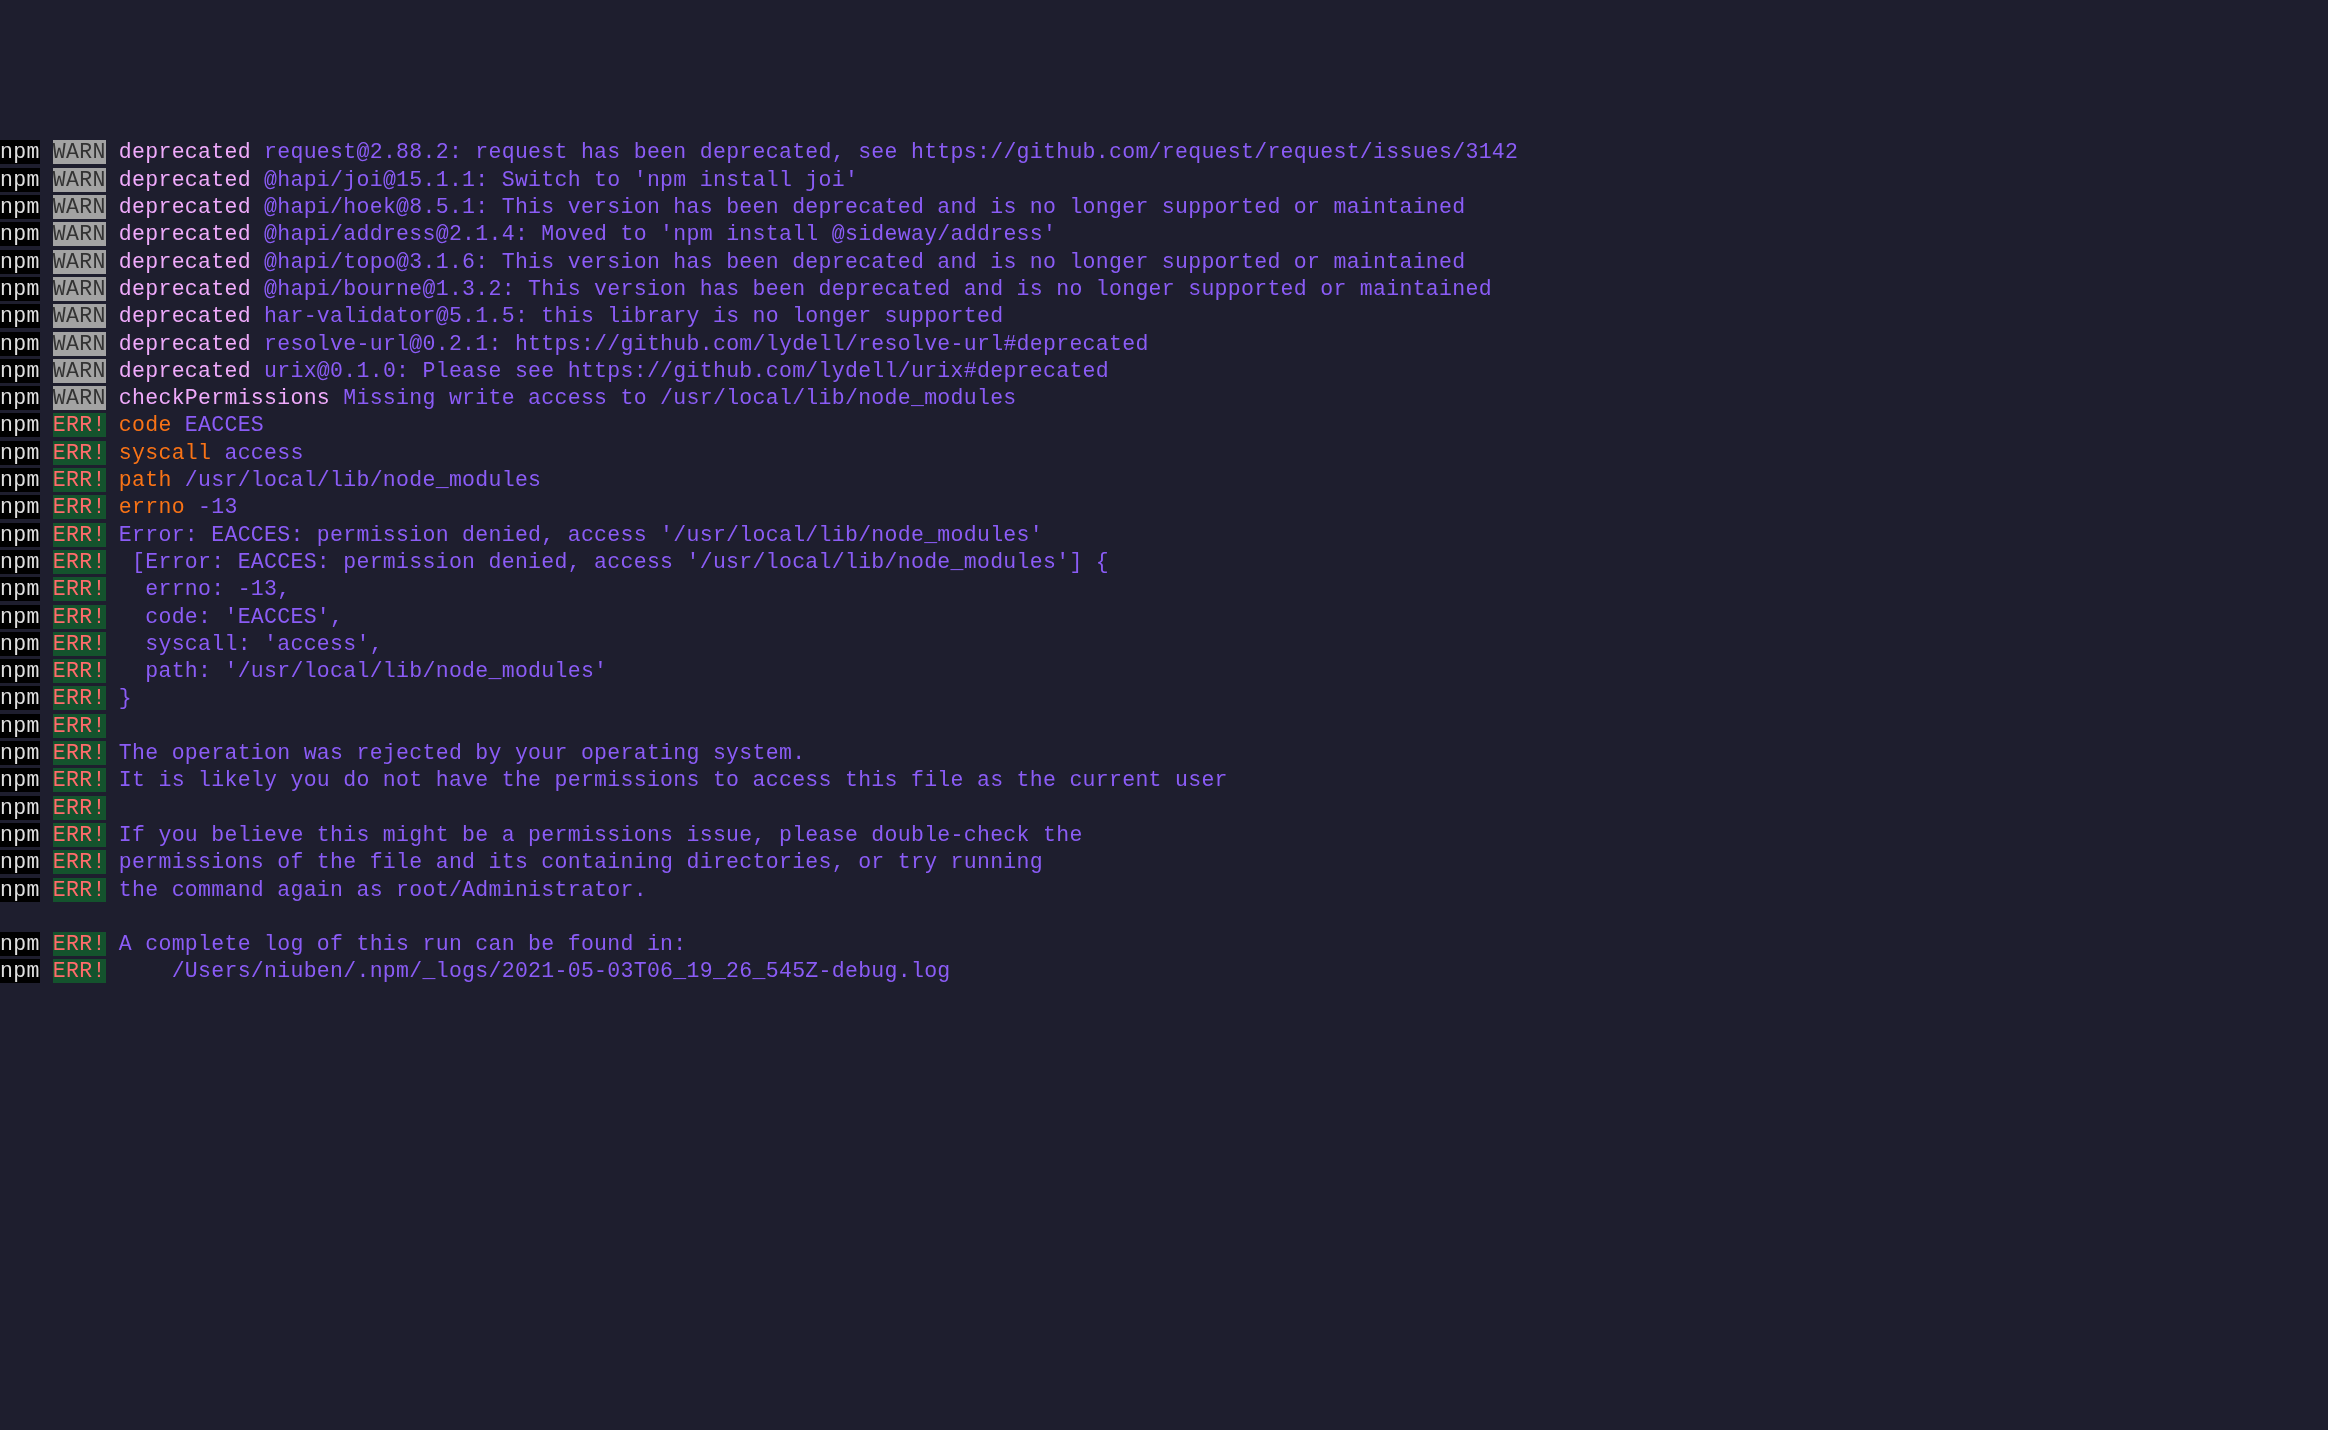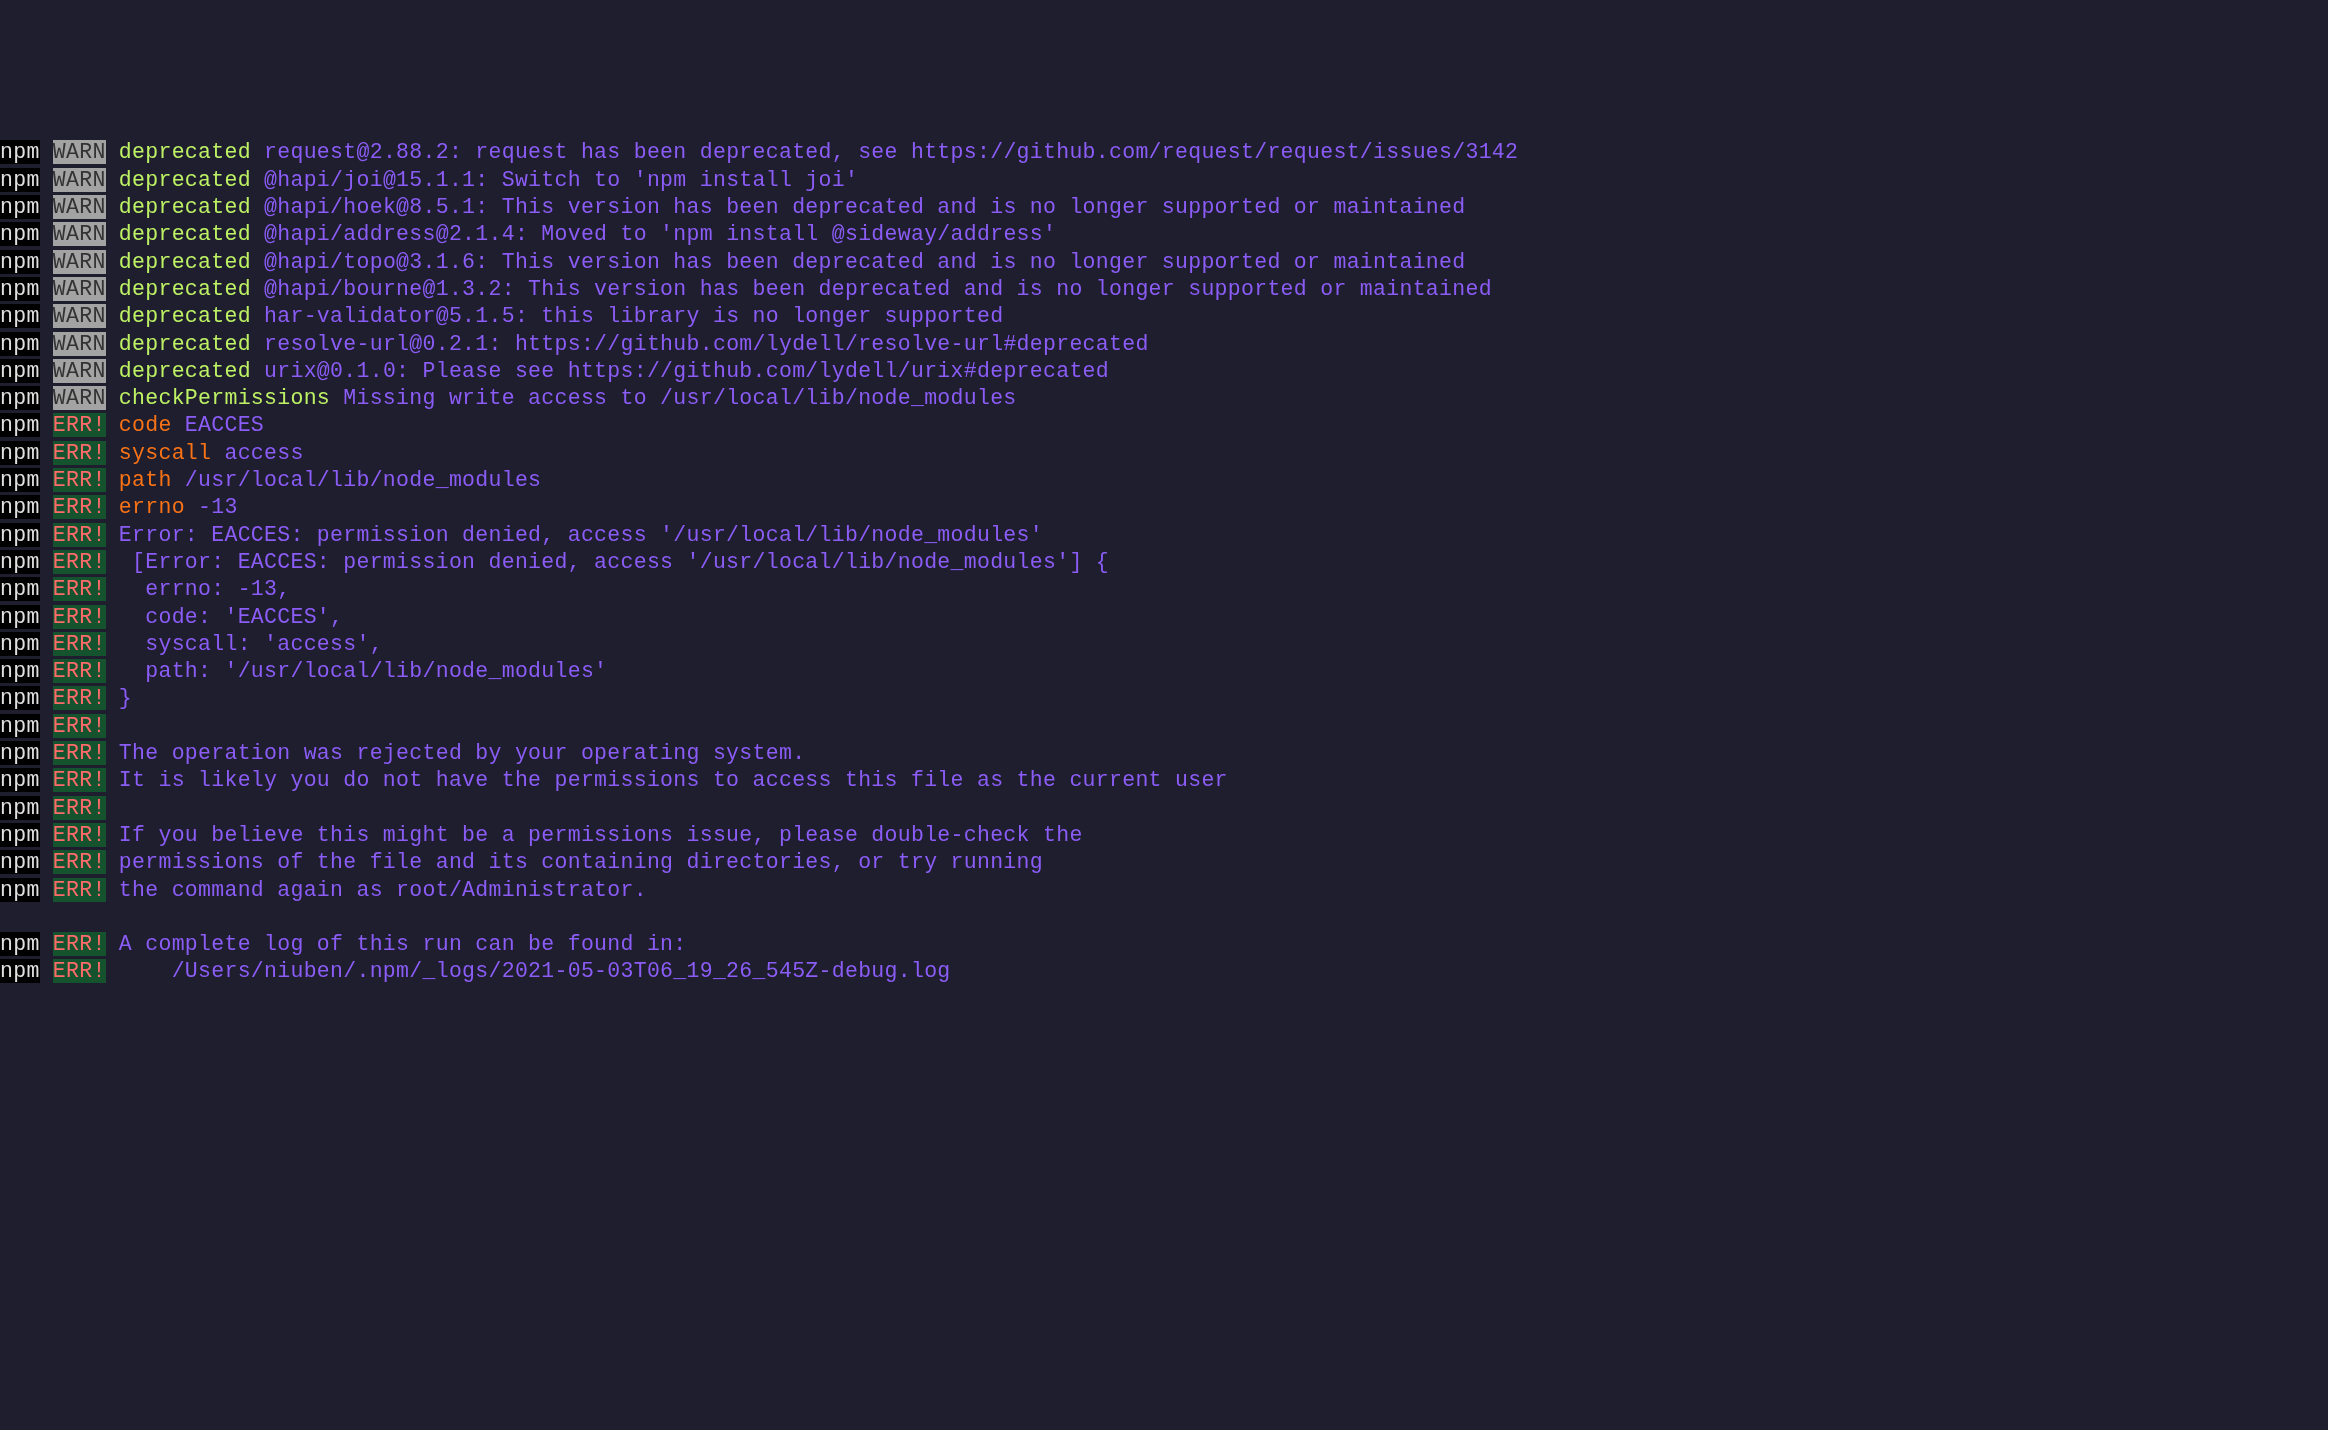--- a/index.html
+++ b/index.html
@@ -49,21 +49,21 @@
     }
     .warn-bg {
       background-color: #a3a3a3;
       color: #333333;
     }
     .err-bg {
       background-color: #14532d;
       color: #ff6b6b;
     }
     .deprecated {
-      color: #bef264;
+      color: #f0abfc;
     }
     .white-text {
       color: #8b5cf6;
     }
     .err-key {
       color: #f97316;
       margin-top: 24px;
     }
     .blank-line {
       height: 27px;

